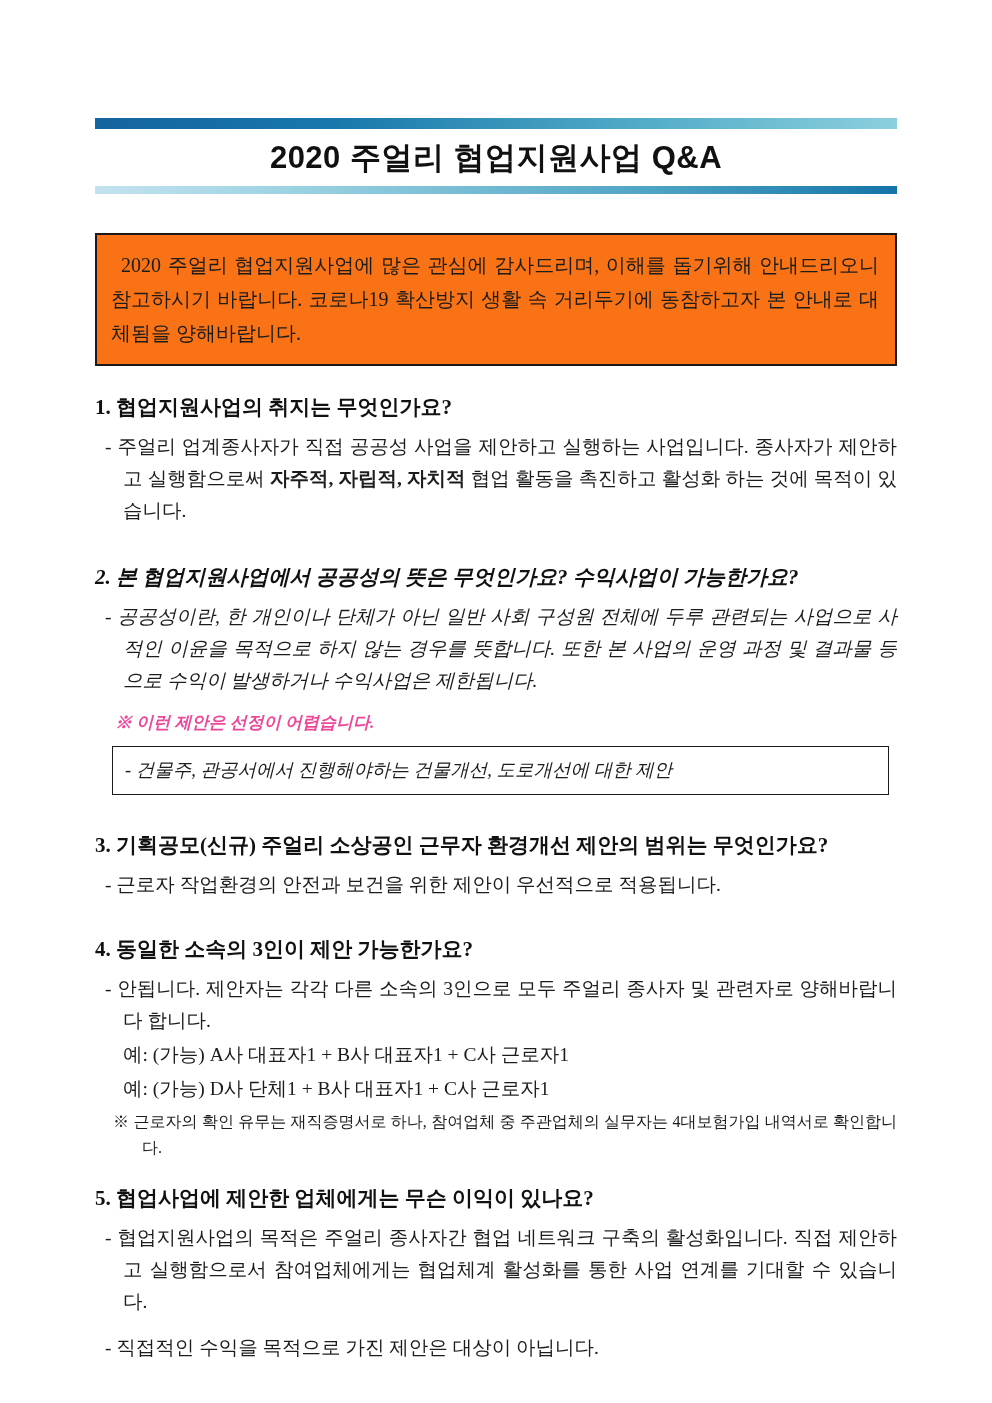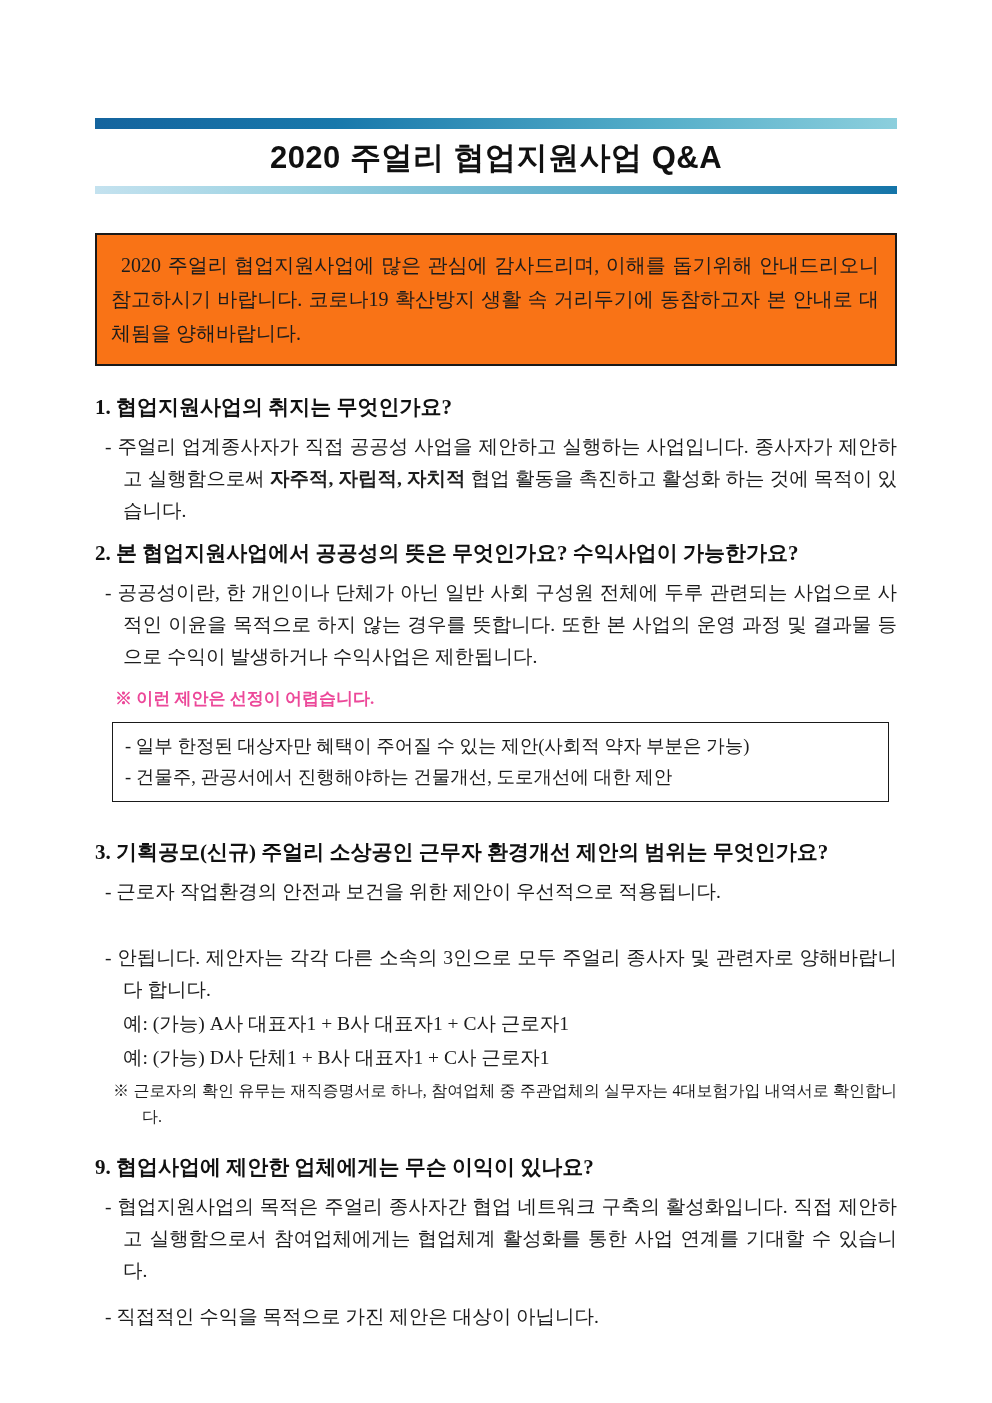--- a/index.html
+++ b/index.html
@@ -93,21 +93,21 @@
   .small-note {
     margin: 4px 0 0 0;
     padding-left: 47px;
     text-indent: -29px;
     font-size: 16px;
     line-height: 26px;
     text-align: justify;
     word-break: break-all;
   }
   .qa1 { margin-top: 27px; }
-  .qa2 { margin-top: 12px; }
+  .qa2 { margin-top: 36px; font-style: italic; }
   .qa3 { margin-top: 36px; }
   .qa4 { margin-top: 34px; }
   .qa5 { margin-top: 23px; }
   .qa5 .answer + .answer { margin-top: 14px; }
 </style>
 </head>
 <body>
 
 <div class="page">
 
@@ -124,36 +124,36 @@
   <section class="qa qa1">
     <h2 class="q-heading">1. 협업지원사업의 취지는 무엇인가요?</h2>
     <p class="answer"><span>- 주얼리 업계종사자가 직접 공공성 사업을 제안하고 실행하는 사업입니다. 종사자가 제안하고 실행함으로써 </span><strong>자주적, 자립적, 자치적</strong><span> 협업 활동을 촉진하고 활성화 하는 것에 목적이 있습니다.</span></p>
   </section>
 
   <section class="qa qa2">
     <h2 class="q-heading">2. 본 협업지원사업에서 공공성의 뜻은 무엇인가요? 수익사업이 가능한가요?</h2>
     <p class="answer">- 공공성이란, 한 개인이나 단체가 아닌 일반 사회 구성원 전체에 두루 관련되는 사업으로 사적인 이윤을 목적으로 하지 않는 경우를 뜻합니다. 또한 본 사업의 운영 과정 및 결과물 등으로 수익이 발생하거나 수익사업은 제한됩니다.</p>
     <p class="warn-note">※ 이런 제안은 선정이 어렵습니다.</p>
     <div class="exclude-box">
-      <p>- 일부 한정된 대상자만 혜택이 주어질 수 있는 제안(사회적 약자 부분은 가능)</p>
       <p>- 건물주, 관공서에서 진행해야하는 건물개선, 도로개선에 대한 제안</p>
     </div>
   </section>
 
   <section class="qa qa3">
     <h2 class="q-heading">3. 기획공모(신규) 주얼리 소상공인 근무자 환경개선 제안의 범위는 무엇인가요?</h2>
     <p class="answer">- 근로자 작업환경의 안전과 보건을 위한 제안이 우선적으로 적용됩니다.</p>
   </section>
 
   <section class="qa qa4">
+    <h2 class="q-heading">4. 동일한 소속의 3인이 제안 가능한가요?</h2>
     <p class="answer">- 안됩니다. 제안자는 각각 다른 소속의 3인으로 모두 주얼리 종사자 및 관련자로 양해바랍니다 합니다.</p>
     <p class="example">예: (가능) A사 대표자1 + B사 대표자1 + C사 근로자1</p>
     <p class="example">예: (가능) D사 단체1 + B사 대표자1 + C사 근로자1</p>
     <p class="small-note">※ 근로자의 확인 유무는 재직증명서로 하나, 참여업체 중 주관업체의 실무자는 4대보험가입 내역서로 확인합니다.</p>
   </section>
 
   <section class="qa qa5">
-    <h2 class="q-heading">9. 협업사업에 제안한 업체에게는 무슨 이익이 있나요?</h2>
+    <h2 class="q-heading">5. 협업사업에 제안한 업체에게는 무슨 이익이 있나요?</h2>
     <p class="answer">- 협업지원사업의 목적은 주얼리 종사자간 협업 네트워크 구축의 활성화입니다. 직접 제안하고 실행함으로서 참여업체에게는 협업체계 활성화를 통한 사업 연계를 기대할 수 있습니다.</p>
     <p class="answer">- 직접적인 수익을 목적으로 가진 제안은 대상이 아닙니다.</p>
   </section>
 
 </div>
 
 </body></html>

